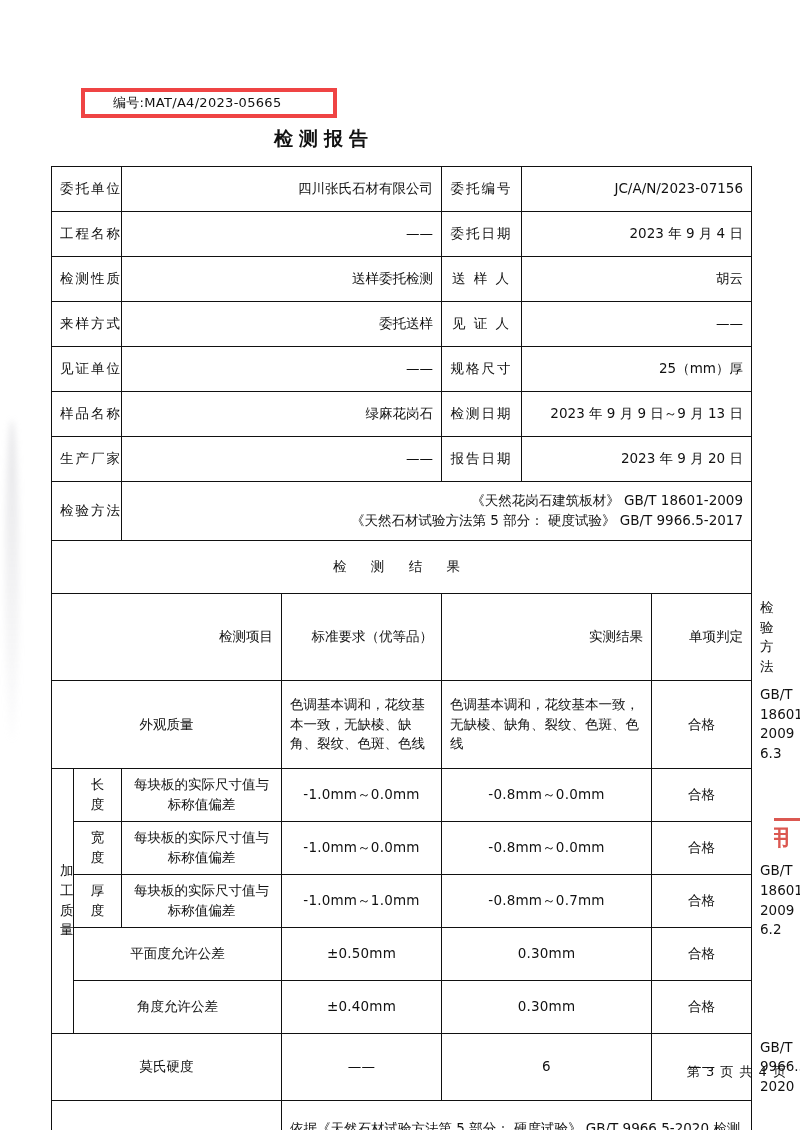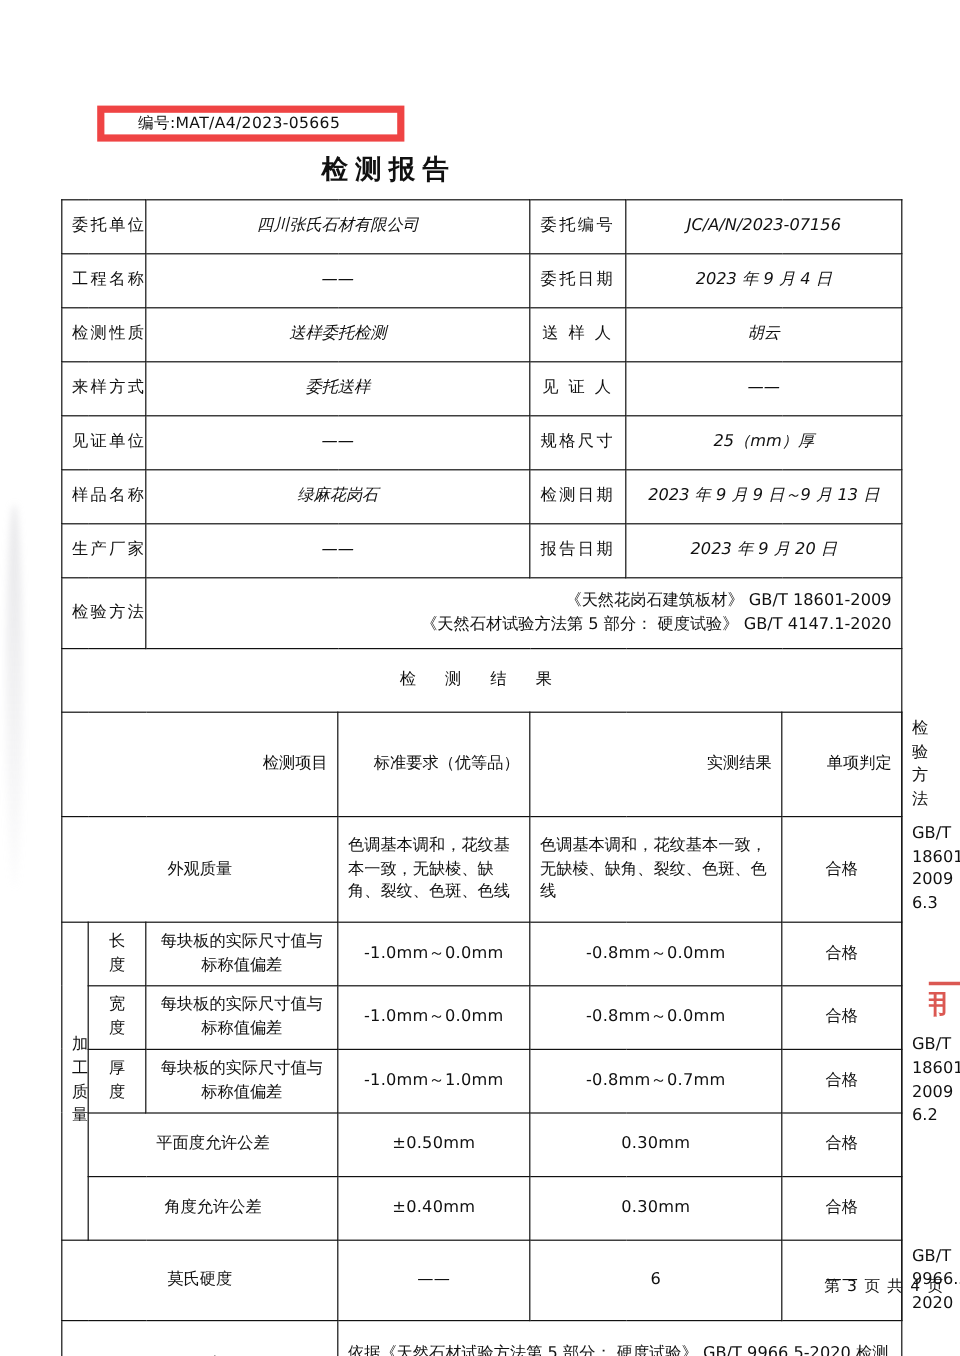--- a/index.html
+++ b/index.html
@@ -50,37 +50,37 @@
     font-family: "DejaVu Sans", "Liberation Sans", sans-serif;
   }
 
   
   .report-no-box {
     position: absolute;
     top: 88px;
     left: 81px;
     width: 256px;
     height: 30px;
-    border: 6px solid #ef4444;
+    border: 4px solid #ef4444;
     display: flex;
     align-items: center;
     padding-left: 28px;
     box-sizing: border-box;
     font-size: 13px;
     letter-spacing: 0.3px;
   }
 
   
   .title {
     position: absolute;
     top: 126px;
     left: 0;
     width: 648px;
     text-align: center;
-    font-size: 22px;
+    font-size: 19px;
     font-weight: bold;
     letter-spacing: 6px;
     font-family: "DejaVu Sans", "Liberation Sans", sans-serif;
   }
 
   
   table.main {
     position: absolute;
     top: 166px;
     left: 51px;
@@ -99,23 +99,22 @@
     text-align: center;
     letter-spacing: 2px;
     white-space: nowrap;
   }
   .lbl-sp {
     text-align: center;
     letter-spacing: 6px;
     white-space: nowrap;
   }
   .val {
-    text-align: center;
+    text-align: right;
     padding-left: 10px;
-    font-style: italic;
   }
   td.h36 { height: 36px; }
   td.h50 { height: 50px; }
 
   .std-cell {
     padding: 8px 10px 8px 12px;
     line-height: 1.7;
     font-size: 13.5px;
     text-align: right;
   }
@@ -284,21 +283,21 @@
       <td class="lbl h36" colspan="2">生产厂家</td>
       <td class="val" colspan="2">——</td>
       <td class="lbl">报告日期</td>
       <td class="val" colspan="2">2023 年 9 月 20 日</td>
     </tr>
 
     <tr>
       <td class="lbl h50" colspan="2">检验方法</td>
       <td class="std-cell" colspan="5">
         <div>《天然花岗石建筑板材》 GB/T 18601-2009</div>
-        <div>《天然石材试验方法第 5 部分： 硬度试验》 GB/T 4147.1-2020</div>
+        <div>《天然石材试验方法第 5 部分： 硬度试验》 GB/T 9966.5-2017</div>
       </td>
     </tr>
 
     <tr>
       <td class="results-head" colspan="7">检 测 结 果</td>
     </tr>
 
     <tr>
       <td class="res-th" colspan="3">检测项目</td>
       <td class="res-th">标准要求（优等品）</td>

